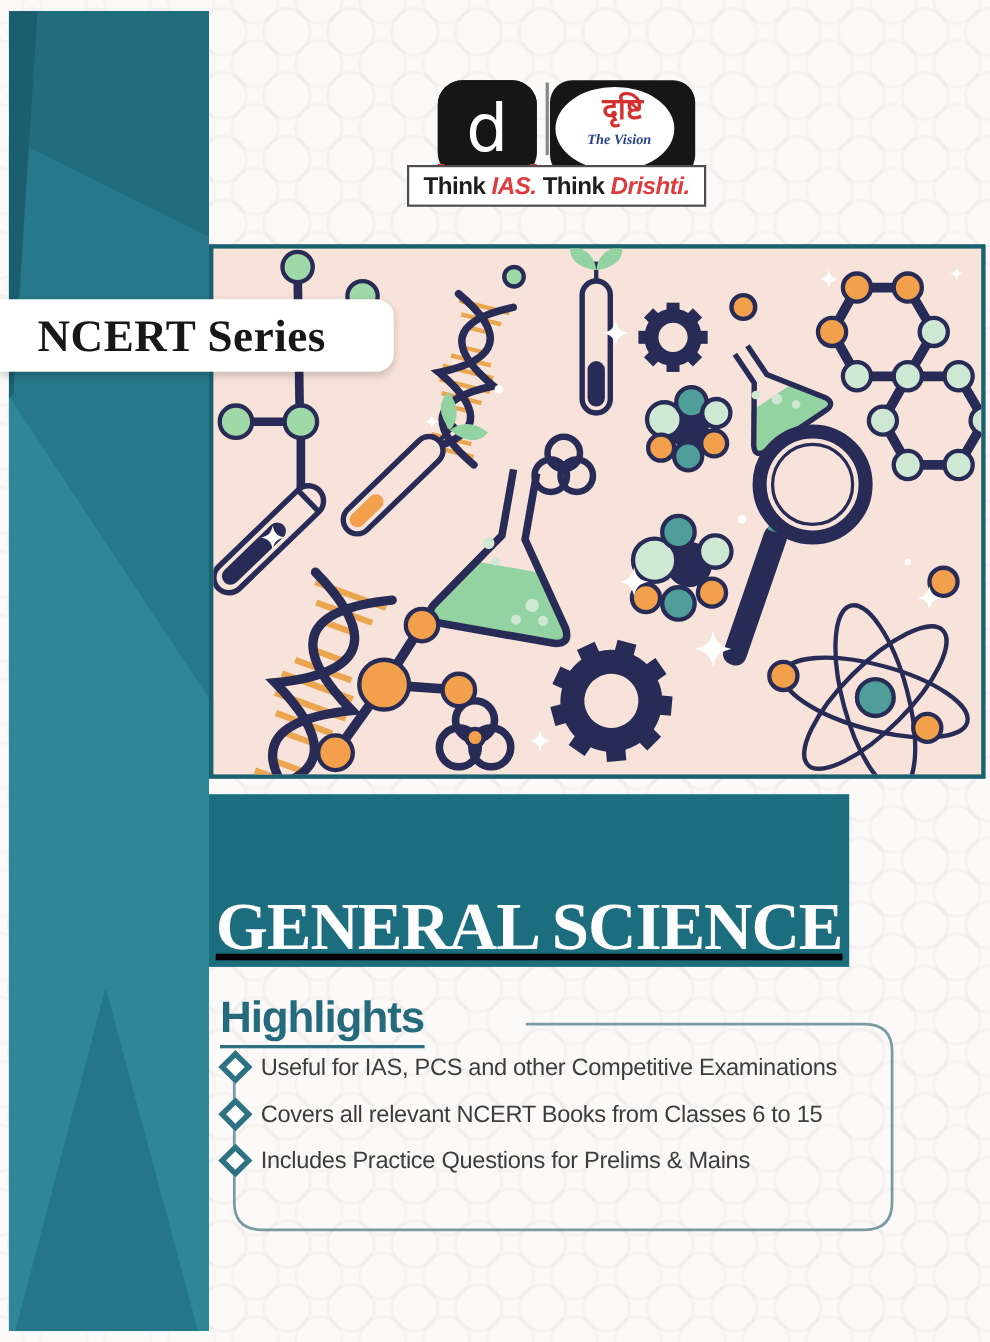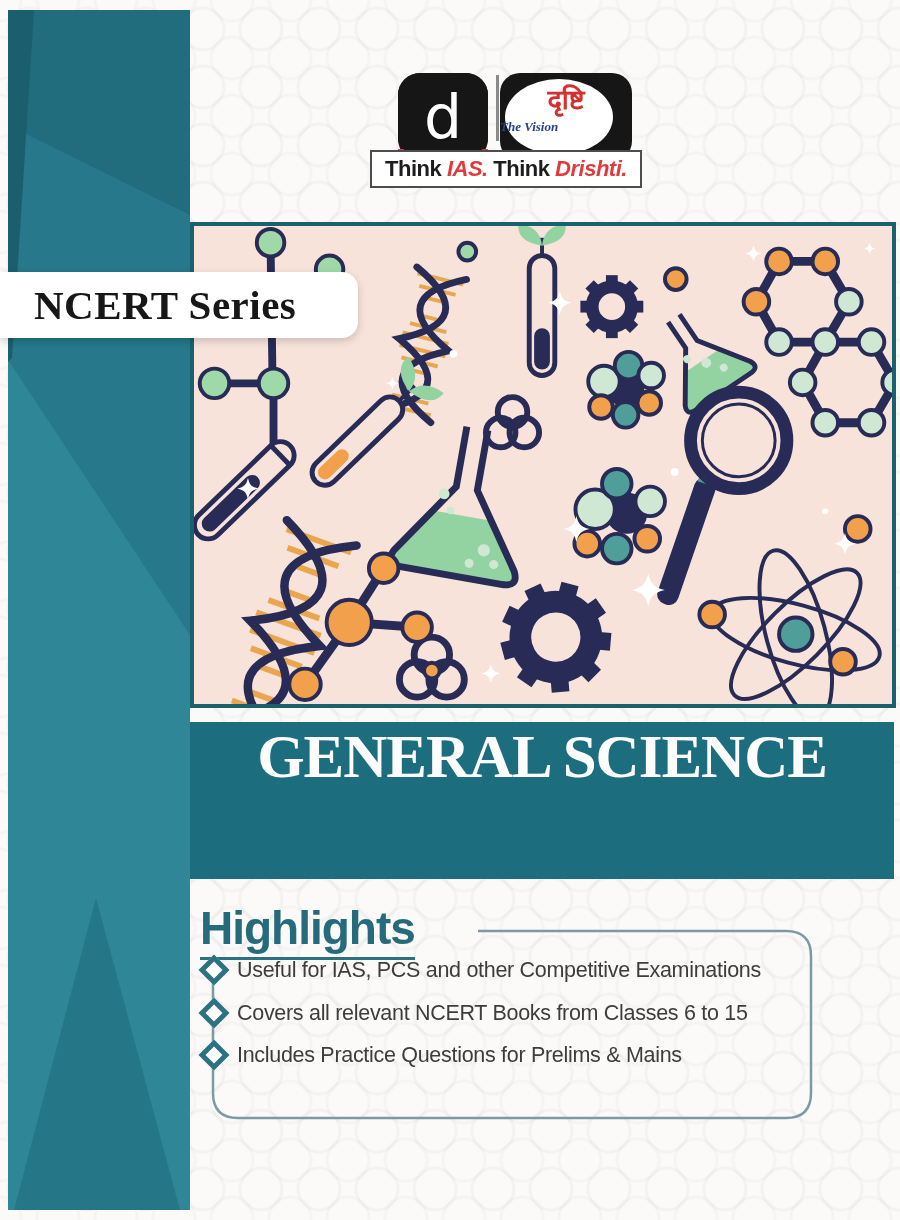--- a/index.html
+++ b/index.html
@@ -19,45 +19,45 @@
   .dbox{left:398px;top:73px;width:90px;height:88px;background:#161616;border-radius:22px;}
   .dbox .red{position:absolute;left:0;right:0;bottom:0;height:12px;background:#e23b3b;border-radius:0 0 22px 22px;}
   .dbox .black-cap{position:absolute;left:0;right:0;top:0;height:79px;background:#161616;border-radius:22px 22px 14px 14px;}
   .dbox .dletter{position:absolute;left:0;right:0;top:6px;text-align:center;color:#fff;
     font-family:"DejaVu Sans",sans-serif;font-size:60px;font-weight:400;line-height:76px;}
   .logo-divider{left:496px;top:75px;width:3px;height:66px;background:#8a8a8a;}
   .oval-box{left:500px;top:73px;width:132px;height:88px;background:#161616;border-radius:20px;}
   .oval-box .oval{position:absolute;left:5px;top:6px;width:108px;height:76px;background:#fff;border-radius:50%;}
   .oval-box .hindi{position:absolute;left:0;right:0;top:10px;text-align:center;color:#d62f2f;
     font-family:"DejaVu Sans",sans-serif;font-size:27px;font-weight:bold;line-height:34px;}
-  .oval-box .vision{position:absolute;left:0;right:6px;top:46px;text-align:left;color:#27408b;
+  .oval-box .vision{position:absolute;left:0;right:6px;top:46px;text-align:center;color:#27408b;
     font-family:"Liberation Serif",serif;font-style:italic;font-size:13px;font-weight:bold;}
   .tagline{left:370px;top:150px;width:268px;height:34px;border:2px solid #4d4d4d;background:#fff;
     display:flex;align-items:center;justify-content:center;font-size:22px;font-weight:bold;letter-spacing:-0.5px;white-space:pre;}
   .tagline .dark{color:#1d1d1d;}
   .tagline .red{color:#e03a3c;font-style:italic;}
 
   
   .sidebar{left:8px;top:10px;width:182px;height:1200px;}
 
   
   .panel{left:190px;top:222px;width:706px;height:486px;background:#f8e3da;border:4px solid #19616f;box-sizing:border-box;}
   .panel svg{display:block;width:698px;height:478px;}
 
   
   .badge{left:0;top:272px;width:358px;height:66px;background:#fff;border-radius:0 16px 16px 0;
     box-shadow:0 3px 8px rgba(0,0,0,0.18);display:flex;align-items:center;}
   .badge span{padding-left:34px;font-family:"Liberation Serif",serif;font-weight:bold;font-size:41px;color:#171717;letter-spacing:0.5px;}
 
   
-  .band{left:190px;top:722px;width:704px;height:157px;background:#1c6e7f;display:flex;align-items:flex-start;justify-content:center;}
+  .band{left:190px;top:722px;width:582px;height:157px;background:#1c6e7f;display:flex;align-items:flex-end;justify-content:center;text-decoration:underline;}
   .band span{color:#fdfdfd;font-family:"Liberation Serif",serif;font-weight:bold;font-size:61px;letter-spacing:-1px;white-space:nowrap;}
 
   
-  .hl-title{left:200px;top:903px;color:#266b7c;font-size:46px;font-weight:bold;letter-spacing:-1px;
+  .hl-title{left:200px;top:903px;color:#266b7c;font-size:40px;font-weight:bold;letter-spacing:-1px;
     border-bottom:3px solid #2d7080;padding-bottom:3px;line-height:1.1;}
   .hl-box-svg{left:0;top:0;width:900px;height:1220px;pointer-events:none;}
   .hl-item{left:203px;height:30px;display:flex;align-items:center;gap:12px;}
   .hl-item .diamond{flex:0 0 auto;width:12px;height:12px;border:5px solid #2c7282;background:#fff;transform:rotate(45deg);}
   .hl-item .txt{font-size:21.5px;color:#3d3d3d;letter-spacing:-0.3px;white-space:nowrap;}
 </style>
 </head>
 <body>
 
 <div class="page">

